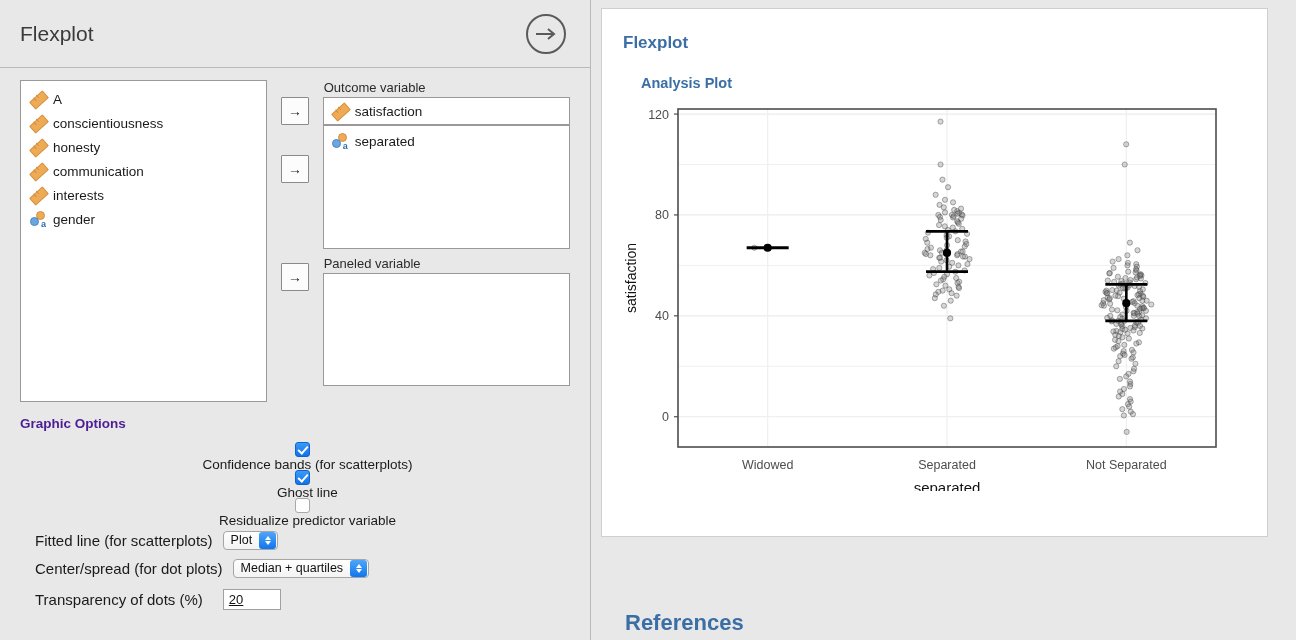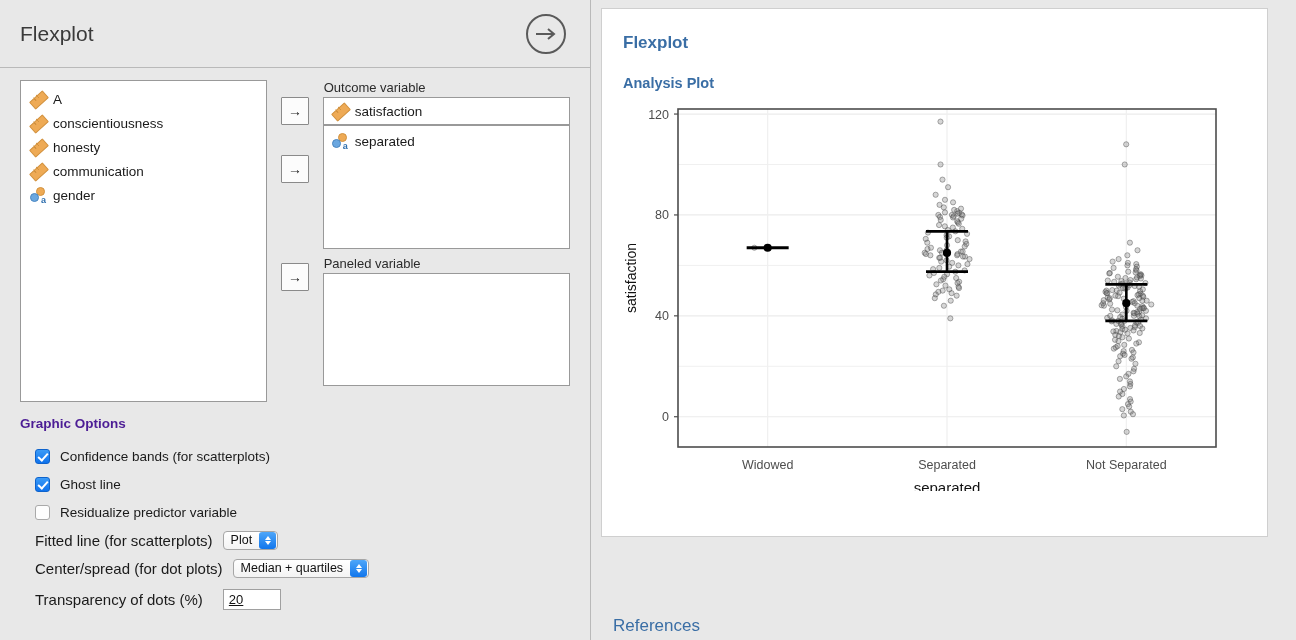--- a/index.html
+++ b/index.html
@@ -125,21 +125,21 @@
   .target-item {
     display: flex; align-items: center;
     height: 20px; padding-left: 8px;
     font-size: 13.5px; color: #1a1a1a;
   }
   .target-item .vlabel { margin-left: 7px; }
 
   
   .graphic-options { margin-top: 14px; }
   .go-title { font-size: 13.5px; font-weight: 700; color: #4c1d95; margin-bottom: 11px; }
-  .go-row { display: flex; align-items: center; height: 28px; padding-left: 15px; }
+  .go-row { display: flex; align-items: center; height: 28px; padding-left: 15px; flex-direction: column; }
   .cbx {
     width: 15px; height: 15px; border-radius: 3px; flex: 0 0 15px;
     position: relative; cursor: pointer;
   }
   .cbx.on {
     background: linear-gradient(#3b9bf7,#0f72ec);
     border: 1px solid #0e63cc;
   }
   .cbx.on::after {
     content:""; position:absolute; left:4px; top:1px;
@@ -190,22 +190,22 @@
     background: #e8e8e8;
     padding: 8px 28px 0 10px;
   }
   .result-card {
     background:#ffffff; border:1px solid #cfcfcf;
     width: 667px; height: 529px;
     padding: 24px 26px 0 18px;
     position: relative;
   }
   .res-h1 { font-size: 17px; font-weight: 700; color: #3a6ea5; margin: 0 0 22px 3px; }
-  .res-h2 { font-size: 14.5px; font-weight: 700; color: #3a6ea5; margin: 0 0 10px 3px; }
-  .references-h { font-size: 17px; font-weight: 400; color: #3a6ea5; position: absolute; left: 22px; bottom: 4px; }
+  .res-h2 { font-size: 14.5px; font-weight: 700; color: #3a6ea5; margin: 0 0 10px 21px; }
+  .references-h { font-size: 22px; font-weight: 700; color: #3a6ea5; position: absolute; left: 34px; bottom: 4px; }
 
   
   .plot-wrap { position: relative; width: 620px; height: 390px; }
   .plot-wrap svg { display:block; }
 </style>
 </head>
 <body>
 
 <div id="app">
 
@@ -234,20 +234,24 @@
             <span class="icon-ruler"></span>
             <span class="vlabel">conscientiousness</span>
           </div>
           <div class="var-item">
             <span class="icon-ruler"></span>
             <span class="vlabel">honesty</span>
           </div>
           <div class="var-item">
             <span class="icon-ruler"></span>
             <span class="vlabel">communication</span>
+          </div>
+          <div class="var-item">
+            <span class="icon-ruler"></span>
+            <span class="vlabel">interests</span>
           </div>
           <div class="var-item">
             <span class="icon-nominal">
               <span class="c-or"></span>
                 <span class="c-bl"></span>
                 <span class="a-gl">a</span>
             </span>
             <span class="vlabel">gender</span>
           </div>
         </div>

